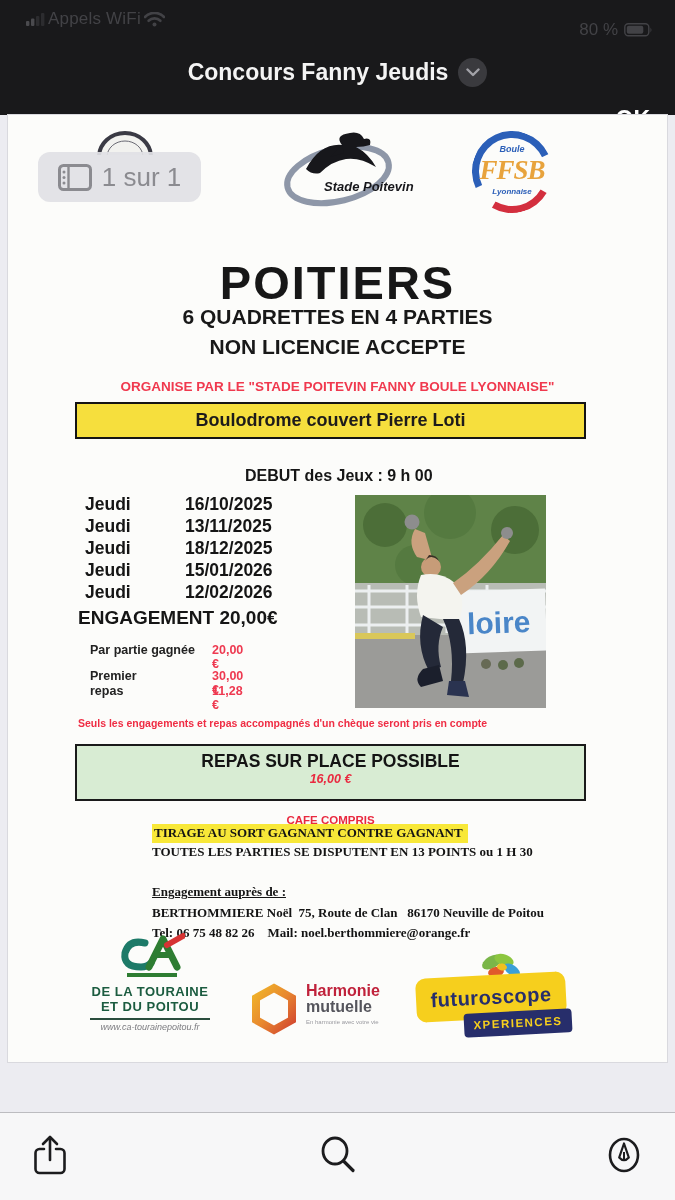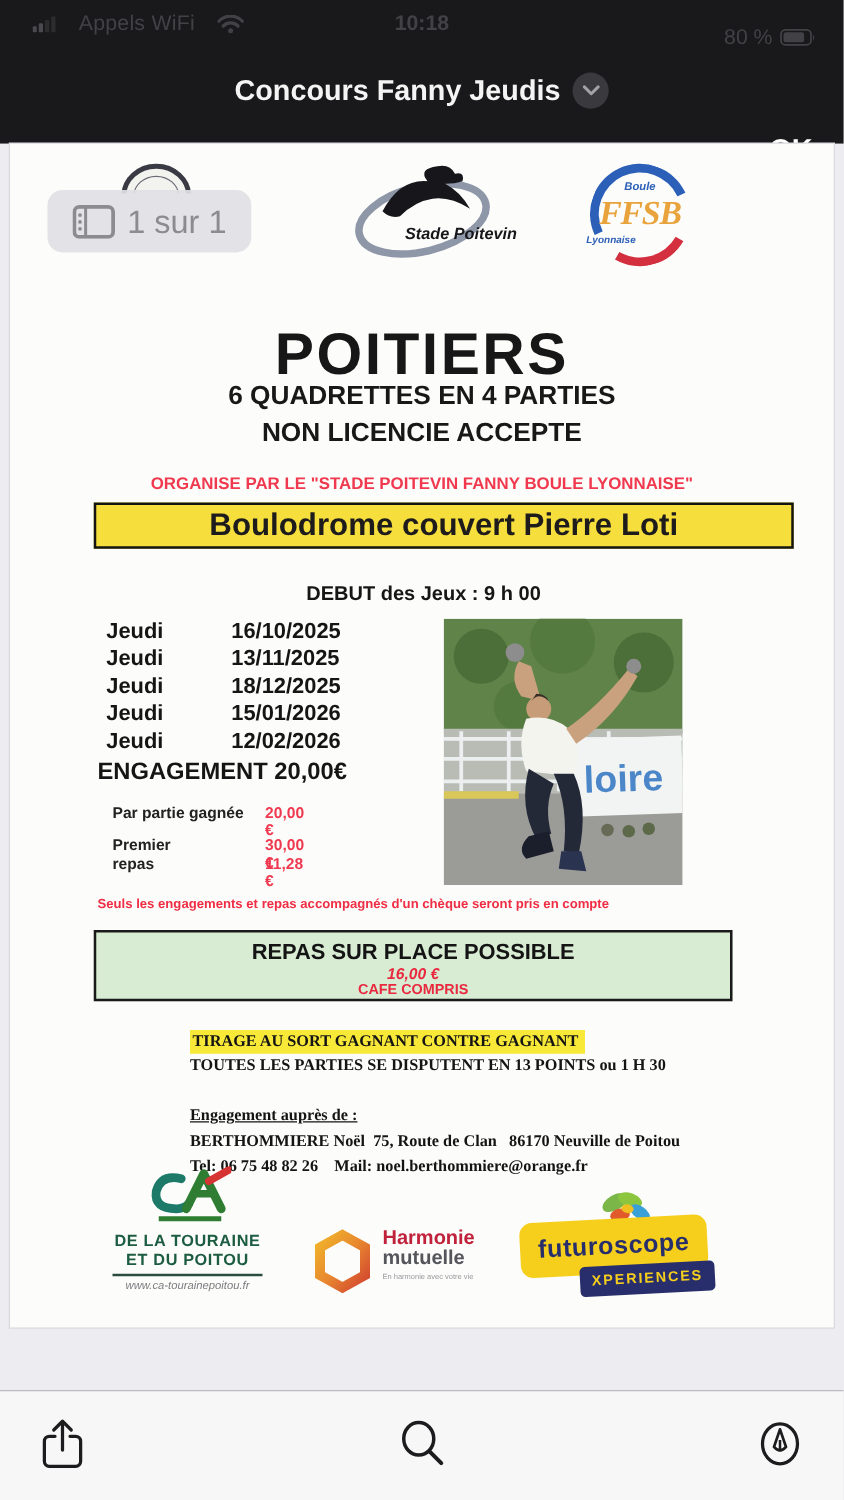--- a/index.html
+++ b/index.html
@@ -2,21 +2,21 @@
 <html><head>
 <meta charset="utf-8">
 <style>
   * { margin:0; padding:0; box-sizing:border-box; }
   html,body { width:675px; height:1200px; font-family:"Liberation Sans",sans-serif; background:#ececf1; }
   .screen { position:relative; width:675px; height:1200px; overflow:hidden; }
 
   
   .topbar { position:absolute; top:0; left:0; width:675px; height:115px; background:#19191b; }
   .statusbar { position:absolute; top:0; left:0; width:100%; height:42px; color:#424246; }
-  .sb-left { position:absolute; left:26px; top:9px; display:flex; align-items:center; gap:18px; }
+  .sb-left { position:absolute; left:26px; top:9px; display:flex; align-items:center; gap:3px; }
   .sb-carrier { font-size:17px; letter-spacing:.2px; }
   .sb-time { position:absolute; top:9px; left:0; width:100%; text-align:center; font-size:17px; font-weight:600; }
   .sb-right { position:absolute; right:22px; top:9px; display:flex; align-items:center; gap:6px;margin-top:11px; }
   .sb-batt-pct { font-size:17px; }
   .navbar { position:absolute; top:42px; left:0; width:100%; height:73px; }
   .nav-title-wrap { position:absolute; top:16px; left:0; width:100%; display:flex; justify-content:center; align-items:center; gap:10px; }
   .nav-title { color:#f4f4f4; font-size:23px; font-weight:600; }
   .chev-circle { width:29px; height:29px; border-radius:50%; background:#3a3a3e; display:flex; align-items:center; justify-content:center; cursor:pointer; }
   .ok-btn { position:absolute; right:25px; top:16px; color:#ffffff; font-size:23px; font-weight:700; cursor:pointer;margin-top:48px; }
 
@@ -33,34 +33,34 @@
   .page-pill span { font-size:26px; }
 
   
   .stamp { left:88px; top:12px; width:58px; height:28px; overflow:hidden; }
 
   
   .city-title { top:92px; font-size:47px; font-weight:800; letter-spacing:2px; color:#171717;margin-top:48px; }
   .sub1 { top:190px; font-size:21px; font-weight:700; color:#181818; }
   .sub2 { top:220px; font-size:21px; font-weight:700; color:#181818; }
   .organise { top:264px; font-size:13.5px; font-weight:700; color:#f0394e; }
-  .venue { left:67px; top:287px; width:560px; height:37px; background:#f6df3d; border:2px solid #141414;
-    display:flex; align-items:center; justify-content:center; font-size:25px; font-weight:800; color:#1d1b1b; }
+  .venue { left:67px; top:287px; width:511px; height:37px; background:#f6df3d; border:2px solid #141414;
+    display:flex; align-items:center; justify-content:center; font-size:18px; font-weight:800; color:#1d1b1b; }
   .start-line { left:237px; top:352px; font-size:16px; font-weight:700; color:#161616; }
   .date-row { left:77px; font-size:17.5px; font-weight:700; color:#151515; }
   .date-row .d2 { position:absolute; left:100px; width:140px; }
   .engagement { left:70px; top:492px; font-size:19px; font-weight:800; color:#151515; }
   .fee-row { left:82px; font-size:12.5px; font-weight:700; color:#222; }
   .fee-row .fv { position:absolute; left:122px; color:#ee3950; }
   .cheque-note { left:70px; top:602px; font-size:10.5px; font-weight:700; color:#ef2d44; }
 
   .meal { left:67px; top:629px; width:511px; height:57px; background:#d8ecd3; border:2px solid #1a1a1a; text-align:center; }
   .meal-title { margin-top:5px; font-size:17.5px; font-weight:800; color:#141414; }
   .meal-price { font-size:12.5px; font-weight:800; font-style:italic; color:#e9293f; }
-  .meal-note { font-size:11.5px; font-weight:800; color:#e9293f; }
+  .meal-note { font-size:11.5px; font-weight:800; color:#e9293f;margin-top:28px; }
 
   .serifbold { font-family:"Liberation Serif",serif; font-weight:700; color:#141414; }
   .tirage { left:144px; top:709px; font-size:13px; background:#f8e838; padding:1px 5px 2px 2px; }
   .points { left:144px; top:729px; font-size:13px; }
   .contact-h { left:144px; top:769px; font-size:13px; text-decoration:underline; }
   .contact-1 { left:144px; top:790px; font-size:13px; white-space:pre-wrap; }
   .contact-2 { left:144px; top:810px; font-size:13px; white-space:pre-wrap; }
 
   
   .photo { left:347px; top:380px; width:191px; height:213px; }
@@ -85,21 +85,21 @@
   .stade-logo { left:264px; top:8px; width:142px; height:92px; }
   .ffsb-logo { left:454px; top:16px; width:100px; height:90px; }
   .ffsb-inner { position:relative; width:86px; height:82px; margin:0 auto; }
   .ffsb-arc-top { position:absolute; left:3px; top:0; width:80px; height:80px; border-radius:50%;
     border:7px solid transparent; border-top-color:#2b5fb8; border-left-color:#2b5fb8; transform:rotate(20deg); }
   .ffsb-arc-bot { position:absolute; left:3px; top:2px; width:80px; height:80px; border-radius:50%;
     border:7px solid transparent; border-bottom-color:#d32f3e; transform:rotate(-15deg); }
   .ffsb-top { position:absolute; top:13px; width:100%; text-align:center; font-size:9px; color:#2b5fb8; font-style:italic; font-weight:700; }
   .ffsb-main { position:absolute; top:24px; width:100%; text-align:center; font-family:"Liberation Serif",serif;
     font-size:27px; font-weight:700; font-style:italic; color:#e8a33c; letter-spacing:-1px; }
-  .ffsb-bot { position:absolute; top:56px; width:100%; text-align:left; font-size:8px; color:#2b5fb8; font-style:italic; font-weight:700; }
+  .ffsb-bot { position:absolute; top:56px; width:100%; text-align:center; font-size:8px; color:#2b5fb8; font-style:italic; font-weight:700; }
 
   
   .toolbar { position:absolute; top:1112px; left:0; width:675px; height:88px; background:#f7f7f8; border-top:1px solid #bcbcc0; }
   .tb-btn { position:absolute; top:14px; width:56px; height:56px; display:flex; align-items:center; justify-content:center; cursor:pointer; }
 </style>
 </head>
 <body>
 
 <div class="screen">
 
@@ -112,21 +112,20 @@
           <rect x="10" y="3" width="3.4" height="10" rx="1" fill="#2c2c2f"></rect>
           <rect x="15" y="0" width="3.4" height="13" rx="1" fill="#2c2c2f"></rect>
         </svg>
         <span class="sb-carrier">Appels WiFi</span>
         <svg width="21" height="15" viewBox="0 0 21 15">
           <path d="M1 5 A13 13 0 0 1 20 5" stroke="#424246" stroke-width="2.6" fill="none" stroke-linecap="round"></path>
           <path d="M4.6 8.8 A8.4 8.4 0 0 1 16.4 8.8" stroke="#424246" stroke-width="2.6" fill="none" stroke-linecap="round"></path>
           <circle cx="10.5" cy="12.5" r="2" fill="#424246"></circle>
         </svg>
       </div>
-      <div class="sb-time">10:18</div>
       <div class="sb-right">
         <span class="sb-batt-pct">80 %</span>
         <svg width="29" height="14" viewBox="0 0 29 14">
           <rect x="0.8" y="0.8" width="24" height="12" rx="3.5" stroke="#424246" stroke-width="1.4" fill="none"></rect>
           <rect x="2.8" y="2.8" width="16.5" height="8" rx="2" fill="#424246"></rect>
           <path d="M26.5 4.5 Q28.4 7 26.5 9.5 Z" fill="#424246"></path>
         </svg>
       </div>
     </div>
     <div class="navbar">

